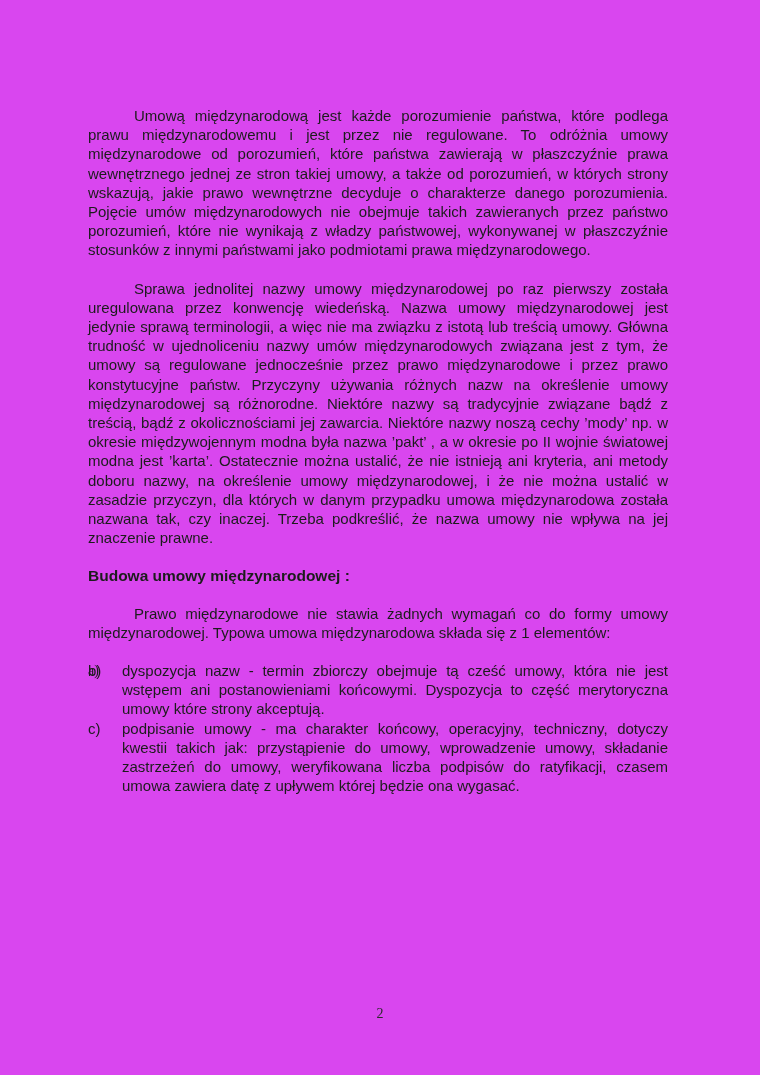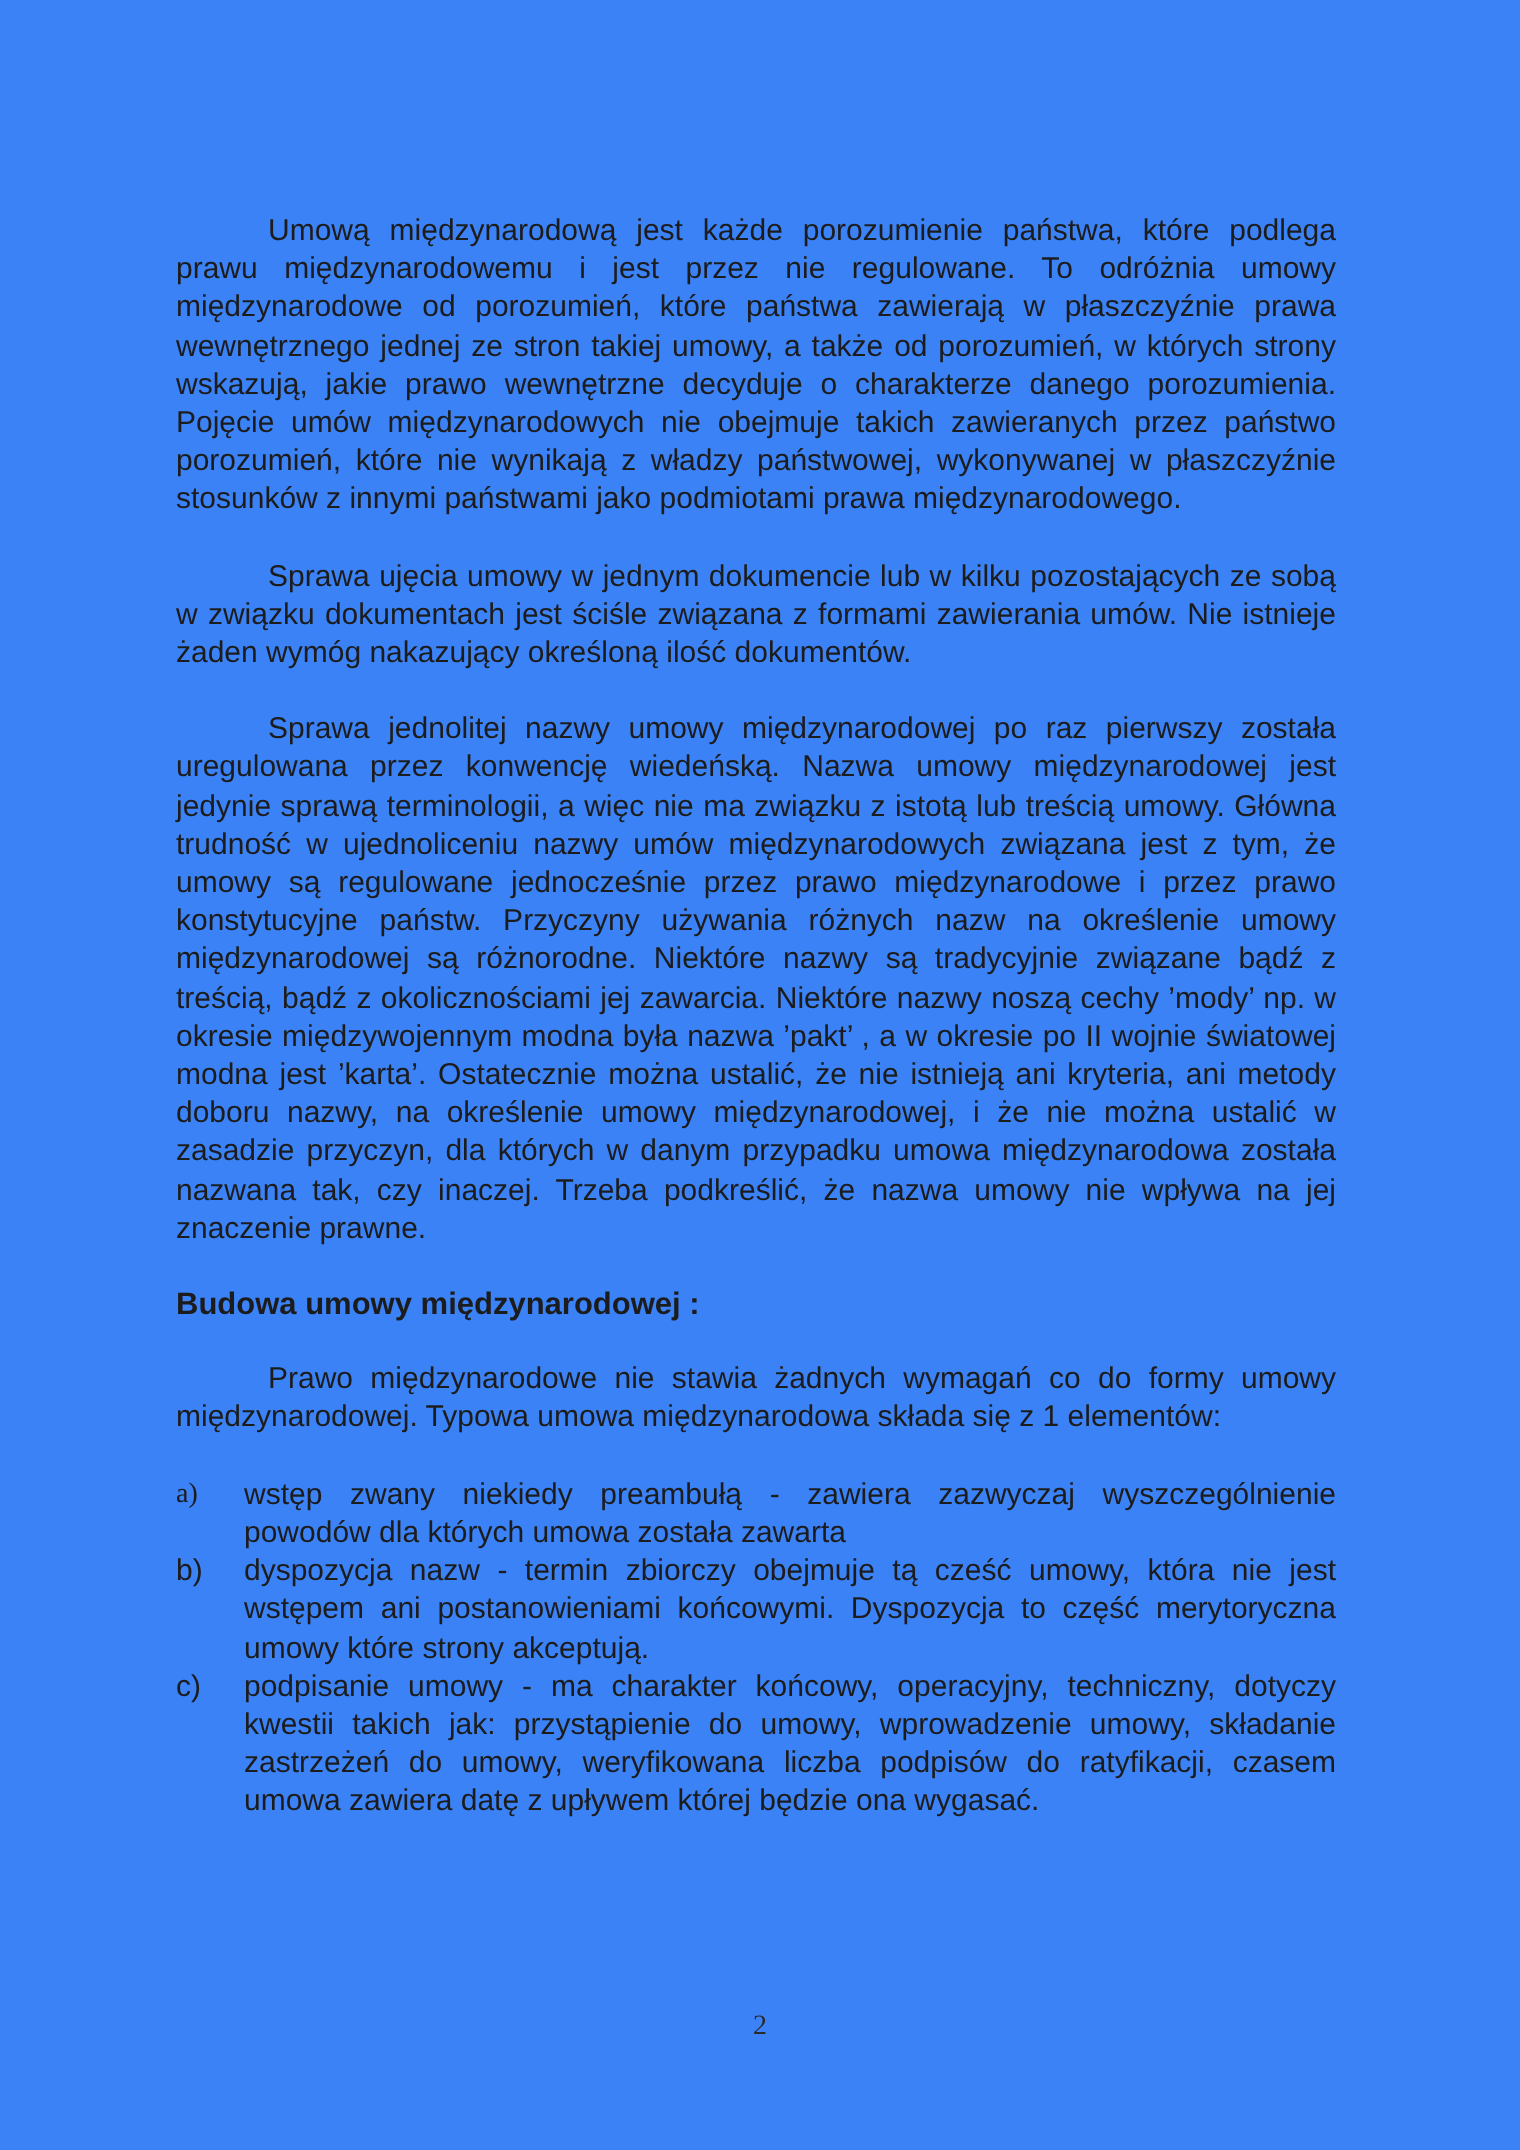--- a/index.html
+++ b/index.html
@@ -4,21 +4,21 @@
 <style>
   html, body {
     margin: 0;
     padding: 0;
     background: #ffffff;
   }
   .page {
     position: relative;
     width: 760px;
     height: 1075px;
-    background: #3b82f6;
+    background: #d946ef;
     overflow: hidden;
     font-family: "Liberation Sans", "DejaVu Sans", sans-serif;
     color: #1c1c1c;
   }
   .content {
     position: absolute;
     left: 88px;
     top: 106px;
     width: 580px;
     font-size: 15px;
@@ -69,33 +69,31 @@
   }
 </style>
 </head>
 <body>
 
 <div class="page">
   <div class="content">
 
     <p class="para indent">Umową międzynarodową jest każde porozumienie państwa, które podlega prawu międzynarodowemu i jest przez nie regulowane. To odróżnia umowy międzynarodowe od porozumień, które państwa zawierają w płaszczyźnie prawa wewnętrznego jednej ze stron takiej umowy, a także od porozumień, w których strony wskazują, jakie prawo wewnętrzne decyduje o charakterze danego porozumienia. Pojęcie umów międzynarodowych nie obejmuje takich zawieranych przez państwo porozumień, które nie wynikają z władzy państwowej, wykonywanej w płaszczyźnie stosunków z innymi państwami jako podmiotami prawa międzynarodowego.</p>
 
-    <p class="para indent">Sprawa ujęcia umowy w jednym dokumencie lub w kilku pozostających ze sobą w związku dokumentach jest ściśle związana z formami zawierania umów. Nie istnieje żaden wymóg nakazujący określoną ilość dokumentów.</p>
 
     <p class="para indent">Sprawa jednolitej nazwy umowy międzynarodowej po raz pierwszy została uregulowana przez konwencję wiedeńską. Nazwa umowy międzynarodowej jest jedynie sprawą terminologii, a więc nie ma związku z istotą lub treścią umowy. Główna trudność w ujednoliceniu nazwy umów międzynarodowych związana jest z tym, że umowy są regulowane jednocześnie przez prawo międzynarodowe i przez prawo konstytucyjne państw. Przyczyny używania różnych nazw na określenie umowy międzynarodowej są różnorodne. Niektóre nazwy są tradycyjnie związane bądź z treścią, bądź z okolicznościami jej zawarcia. Niektóre nazwy noszą cechy ’mody’ np. w okresie międzywojennym modna była nazwa ’pakt’ , a w okresie po II wojnie światowej modna jest ’karta’. Ostatecznie można ustalić, że nie istnieją ani kryteria, ani metody doboru nazwy, na określenie umowy międzynarodowej, i że nie można ustalić w zasadzie przyczyn, dla których w danym przypadku umowa międzynarodowa została nazwana tak, czy inaczej. Trzeba podkreślić, że nazwa umowy nie wpływa na jej znaczenie prawne.</p>
 
     <h2 class="heading">Budowa umowy międzynarodowej :</h2>
 
     <p class="para indent">Prawo międzynarodowe nie stawia żadnych wymagań co do formy umowy międzynarodowej. Typowa umowa międzynarodowa składa się z 1 elementów:</p>
 
     <div class="doc-list">
 
       <div class="list-item">
         <span class="list-marker serif">a)</span>
-        <span>wstęp zwany niekiedy preambułą - zawiera zazwyczaj wyszczególnienie powodów dla których umowa została zawarta</span>
       </div>
 
       <div class="list-item">
         <span class="list-marker">b)</span>
         <span>dyspozycja nazw - termin zbiorczy obejmuje tą cześć umowy, która nie jest wstępem ani postanowieniami końcowymi. Dyspozycja to część merytoryczna umowy które strony akceptują.</span>
       </div>
 
       <div class="list-item">
         <span class="list-marker">c)</span>
         <span>podpisanie umowy - ma charakter końcowy, operacyjny, techniczny, dotyczy kwestii takich jak: przystąpienie do umowy, wprowadzenie umowy, składanie zastrzeżeń do umowy, weryfikowana liczba podpisów do ratyfikacji, czasem umowa zawiera datę z upływem której będzie ona wygasać.</span>

